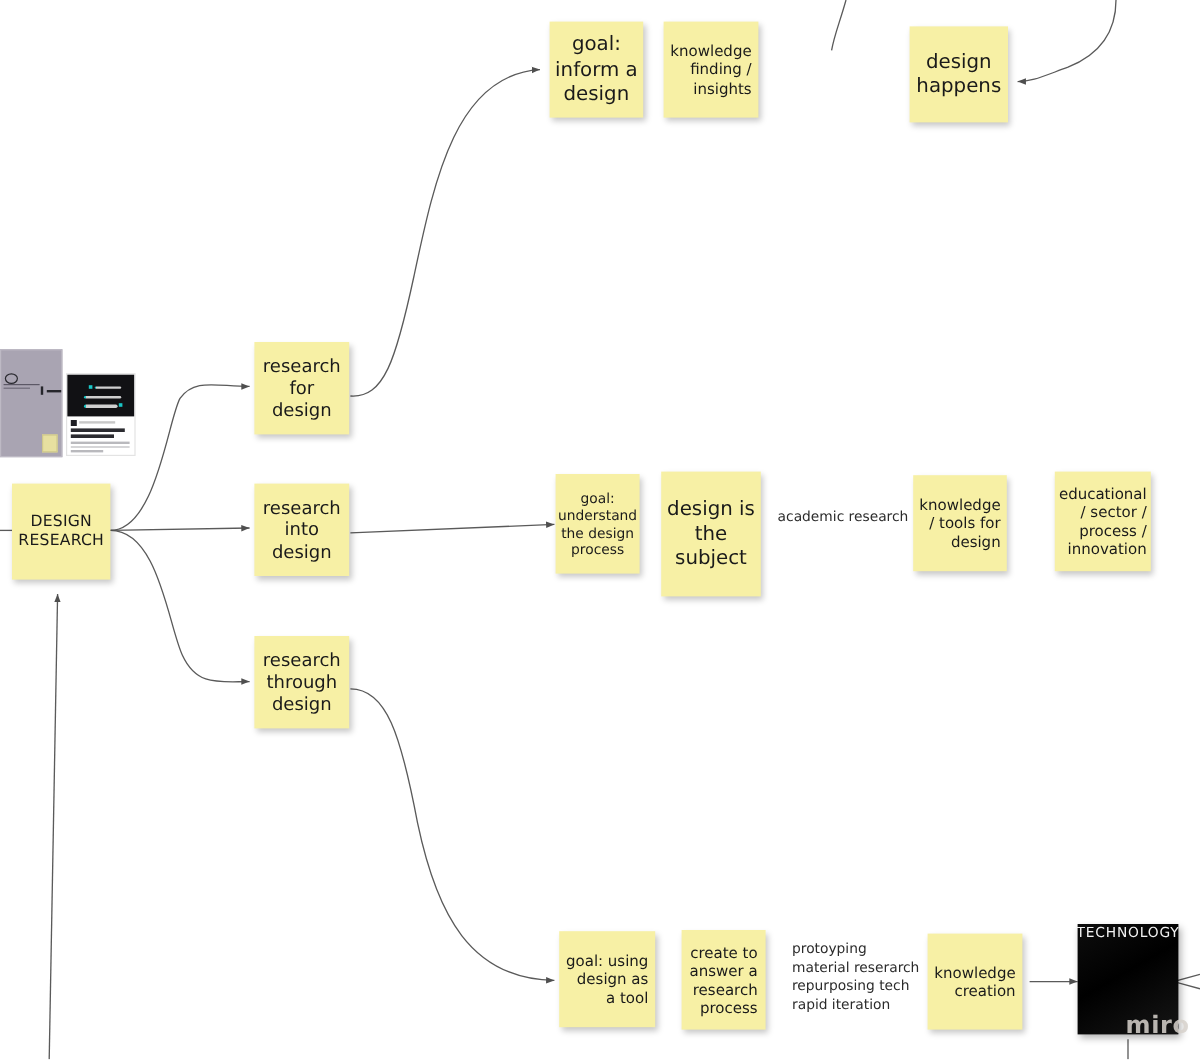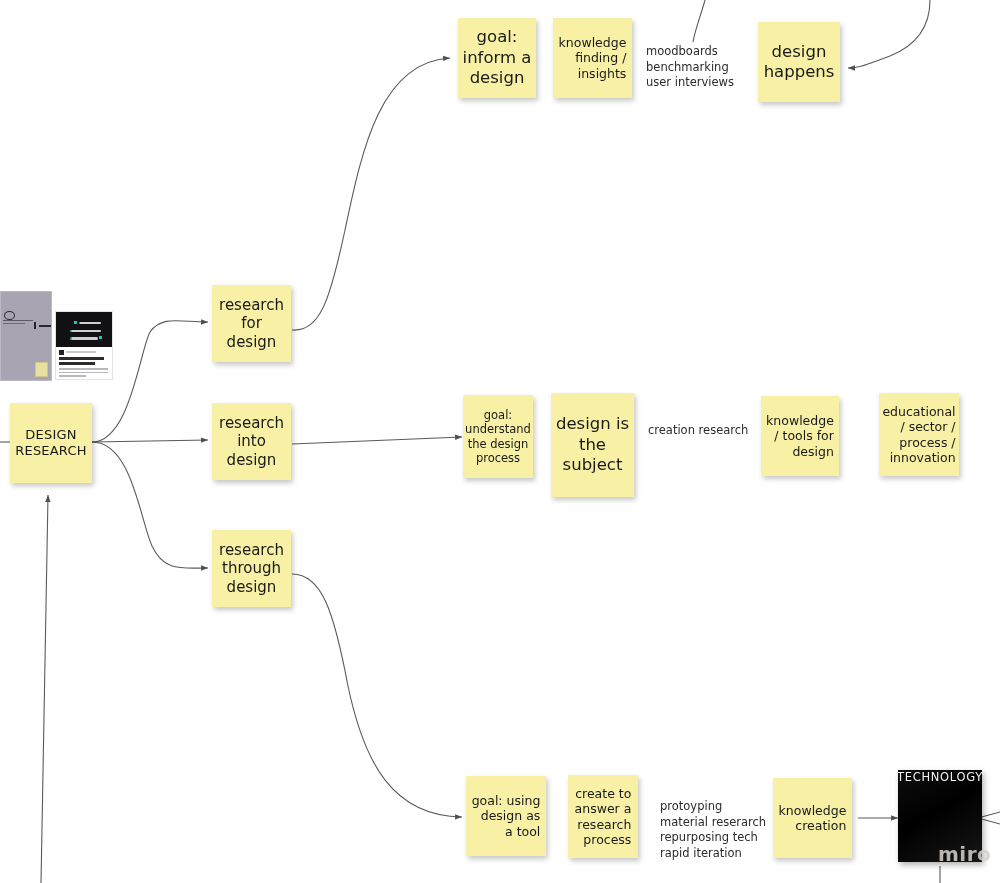--- a/index.html
+++ b/index.html
@@ -263,57 +263,54 @@
 design</div>
 
   <div class="note big" style="left:458px; top:18px; width:78px; height:80px;">goal:
 inform a
 design</div>
 
   <div class="note small" style="left:553px; top:18px; width:79px; height:80px;">knowledge
 finding /
 insights</div>
 
-  <div class="plaintext" style="left:646px; top:44px; width:120px;">moodboards
-benchmarking
-user interviews</div>
 
   <div class="note big" style="left:758px; top:22px; width:82px; height:80px;">design
 happens</div>
 
   <div class="note tiny" style="left:463px; top:395px; width:70px; height:83px;">goal:
 understand
 the design
 process</div>
 
   <div class="note big" style="left:551px; top:393px; width:83px; height:104px;">design is
 the
 subject</div>
 
-  <div class="plaintext" style="left:648px; top:423px; width:120px;">creation research</div>
+  <div class="plaintext" style="left:648px; top:423px; width:120px;">academic research</div>
 
   <div class="note small" style="left:761px; top:396px; width:78px; height:80px;">knowledge
 / tools for
 design</div>
 
   <div class="note small" style="left:466px; top:776px; width:80px; height:80px;">goal: using
 design as
 a tool</div>
 
   <div class="note small" style="left:879px; top:393px; width:80px; height:83px;">educational
 / sector /
 process /
 innovation</div>
 
   <div class="note small" style="left:568px; top:775px; width:70px; height:83px;">create to
 answer a
 research
 process</div>
 
-  <div class="plaintext" style="left:660px; top:783px; width:130px;margin-top:16px;">protoyping
+  <div class="plaintext" style="left:660px; top:783px; width:130px;">protoyping
 material reserarch
 repurposing tech
 rapid iteration</div>
 
   <div class="note small" style="left:773px; top:778px; width:79px; height:80px;">knowledge
 creation</div>
 
   <div class="tech-card" style="left:898px; top:770px; width:84px; height:92px;">
     <span>TECHNOLOGY</span>
   </div>

